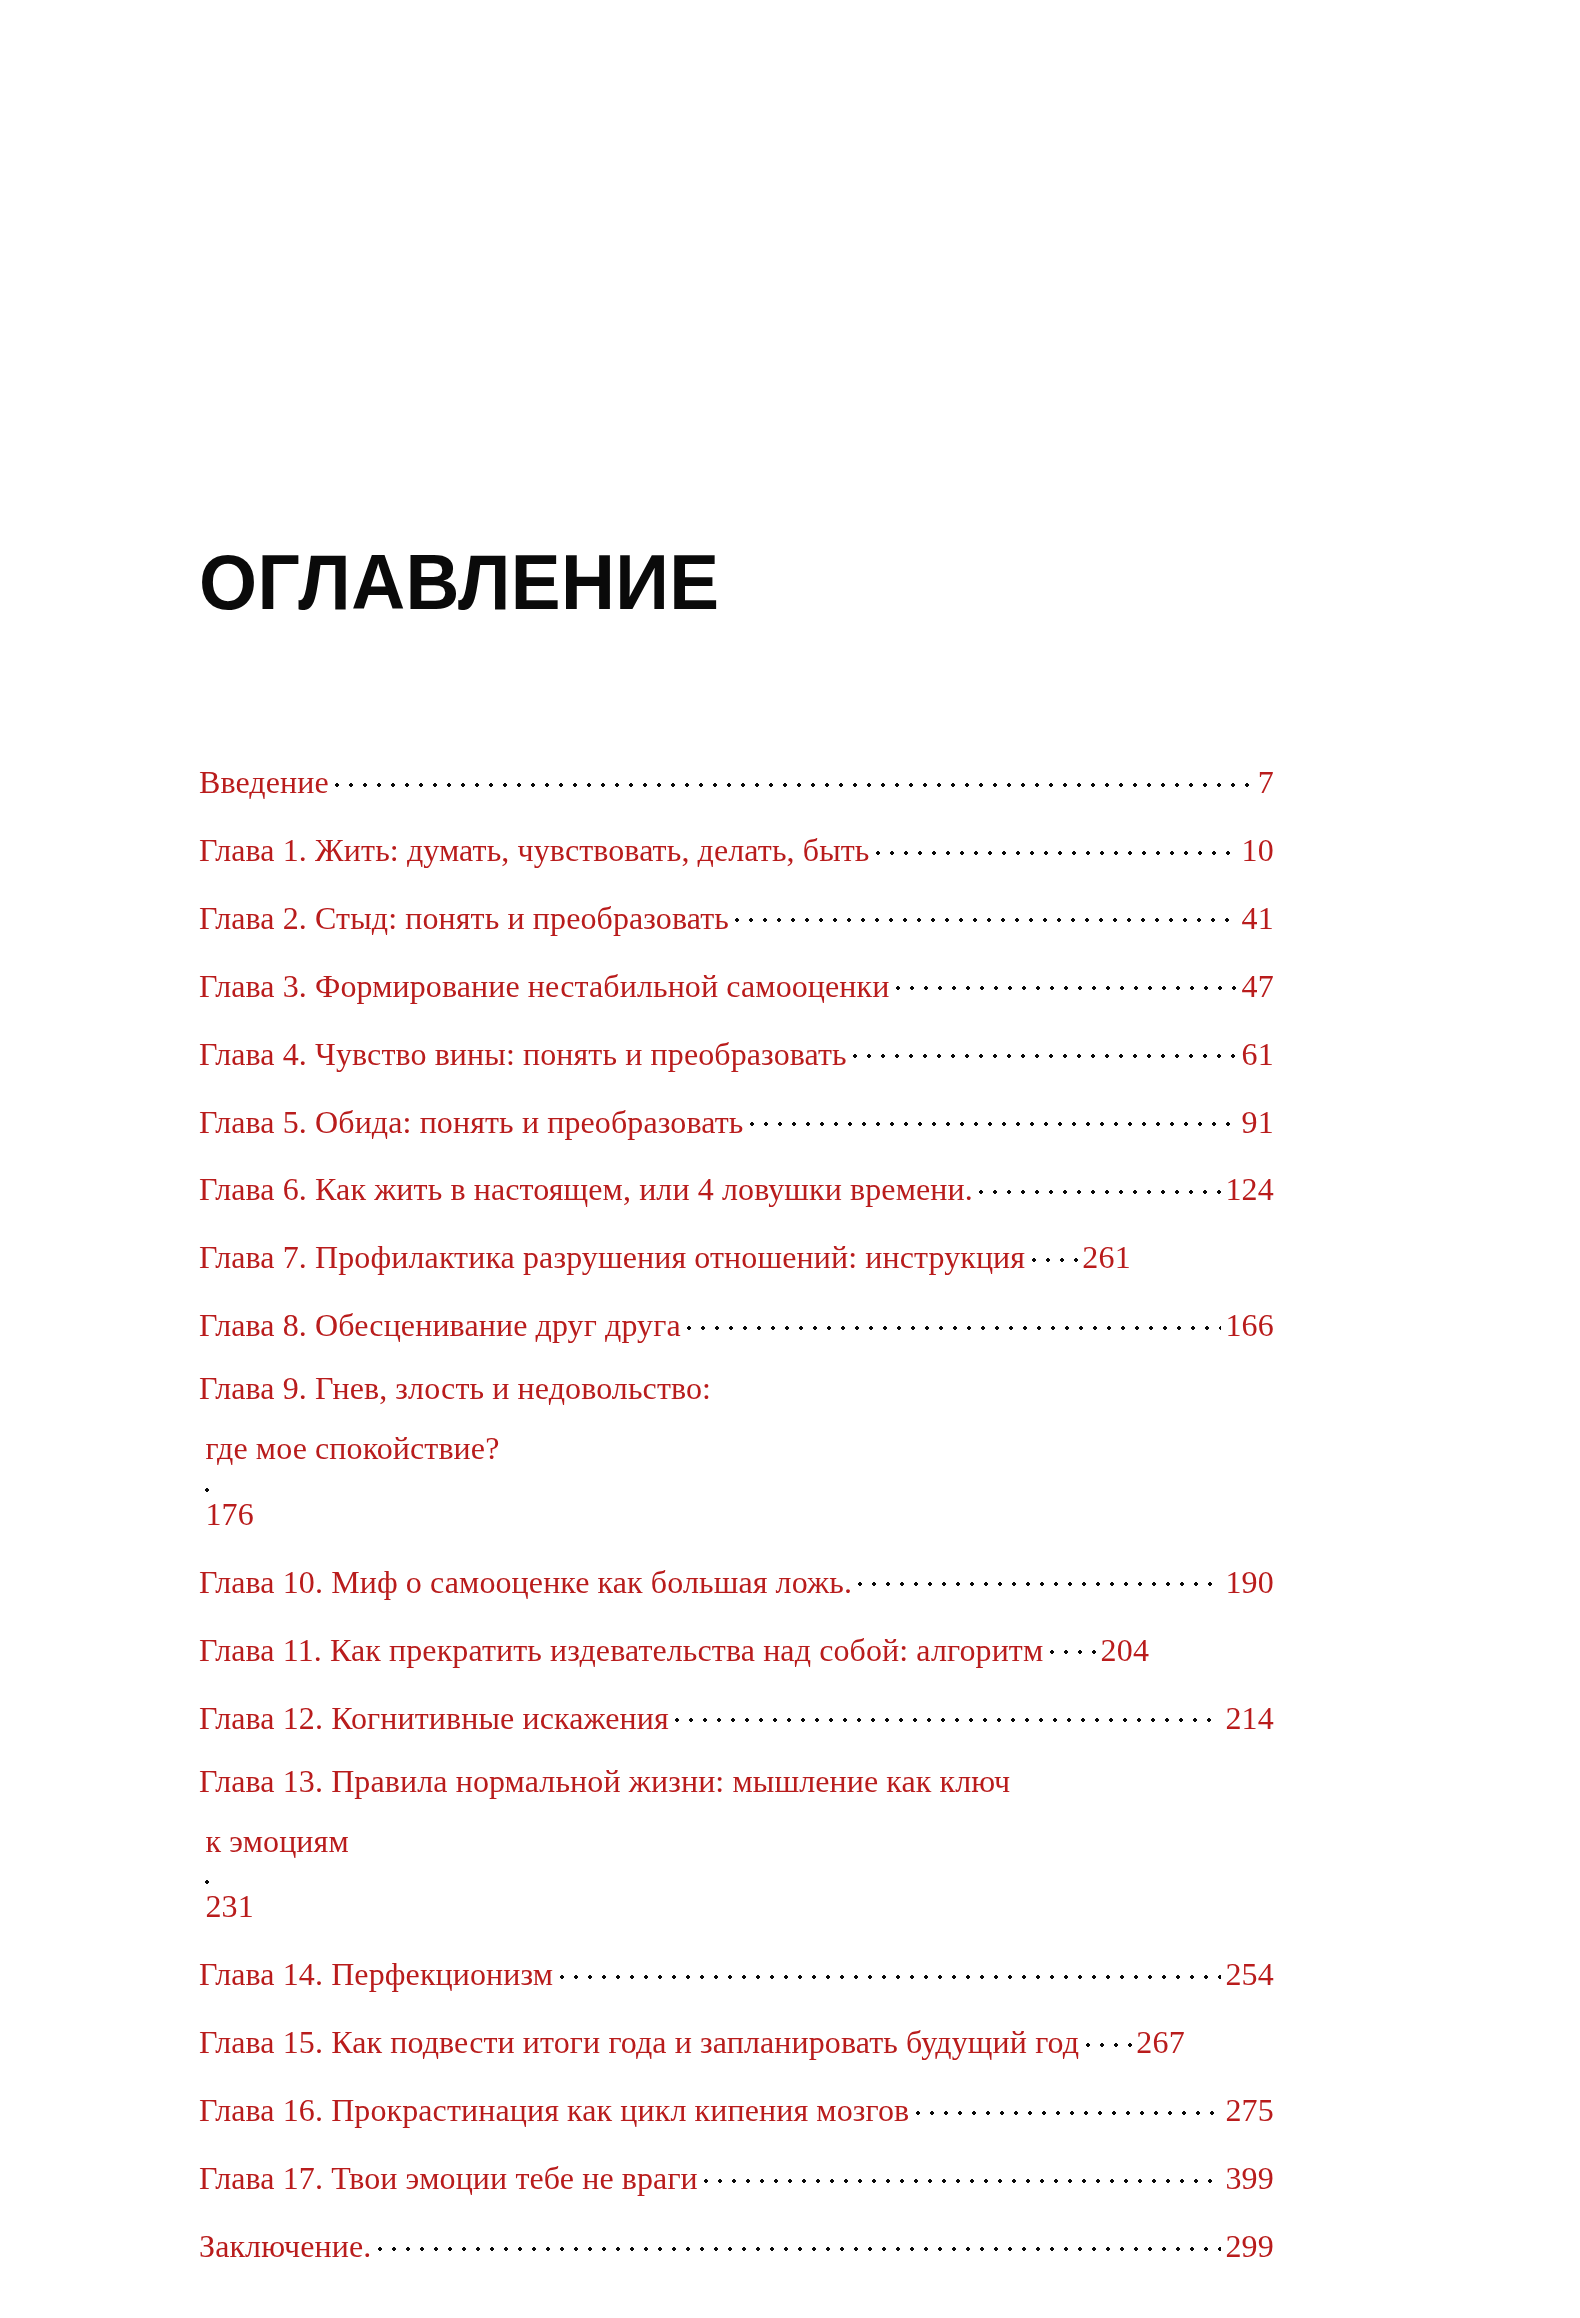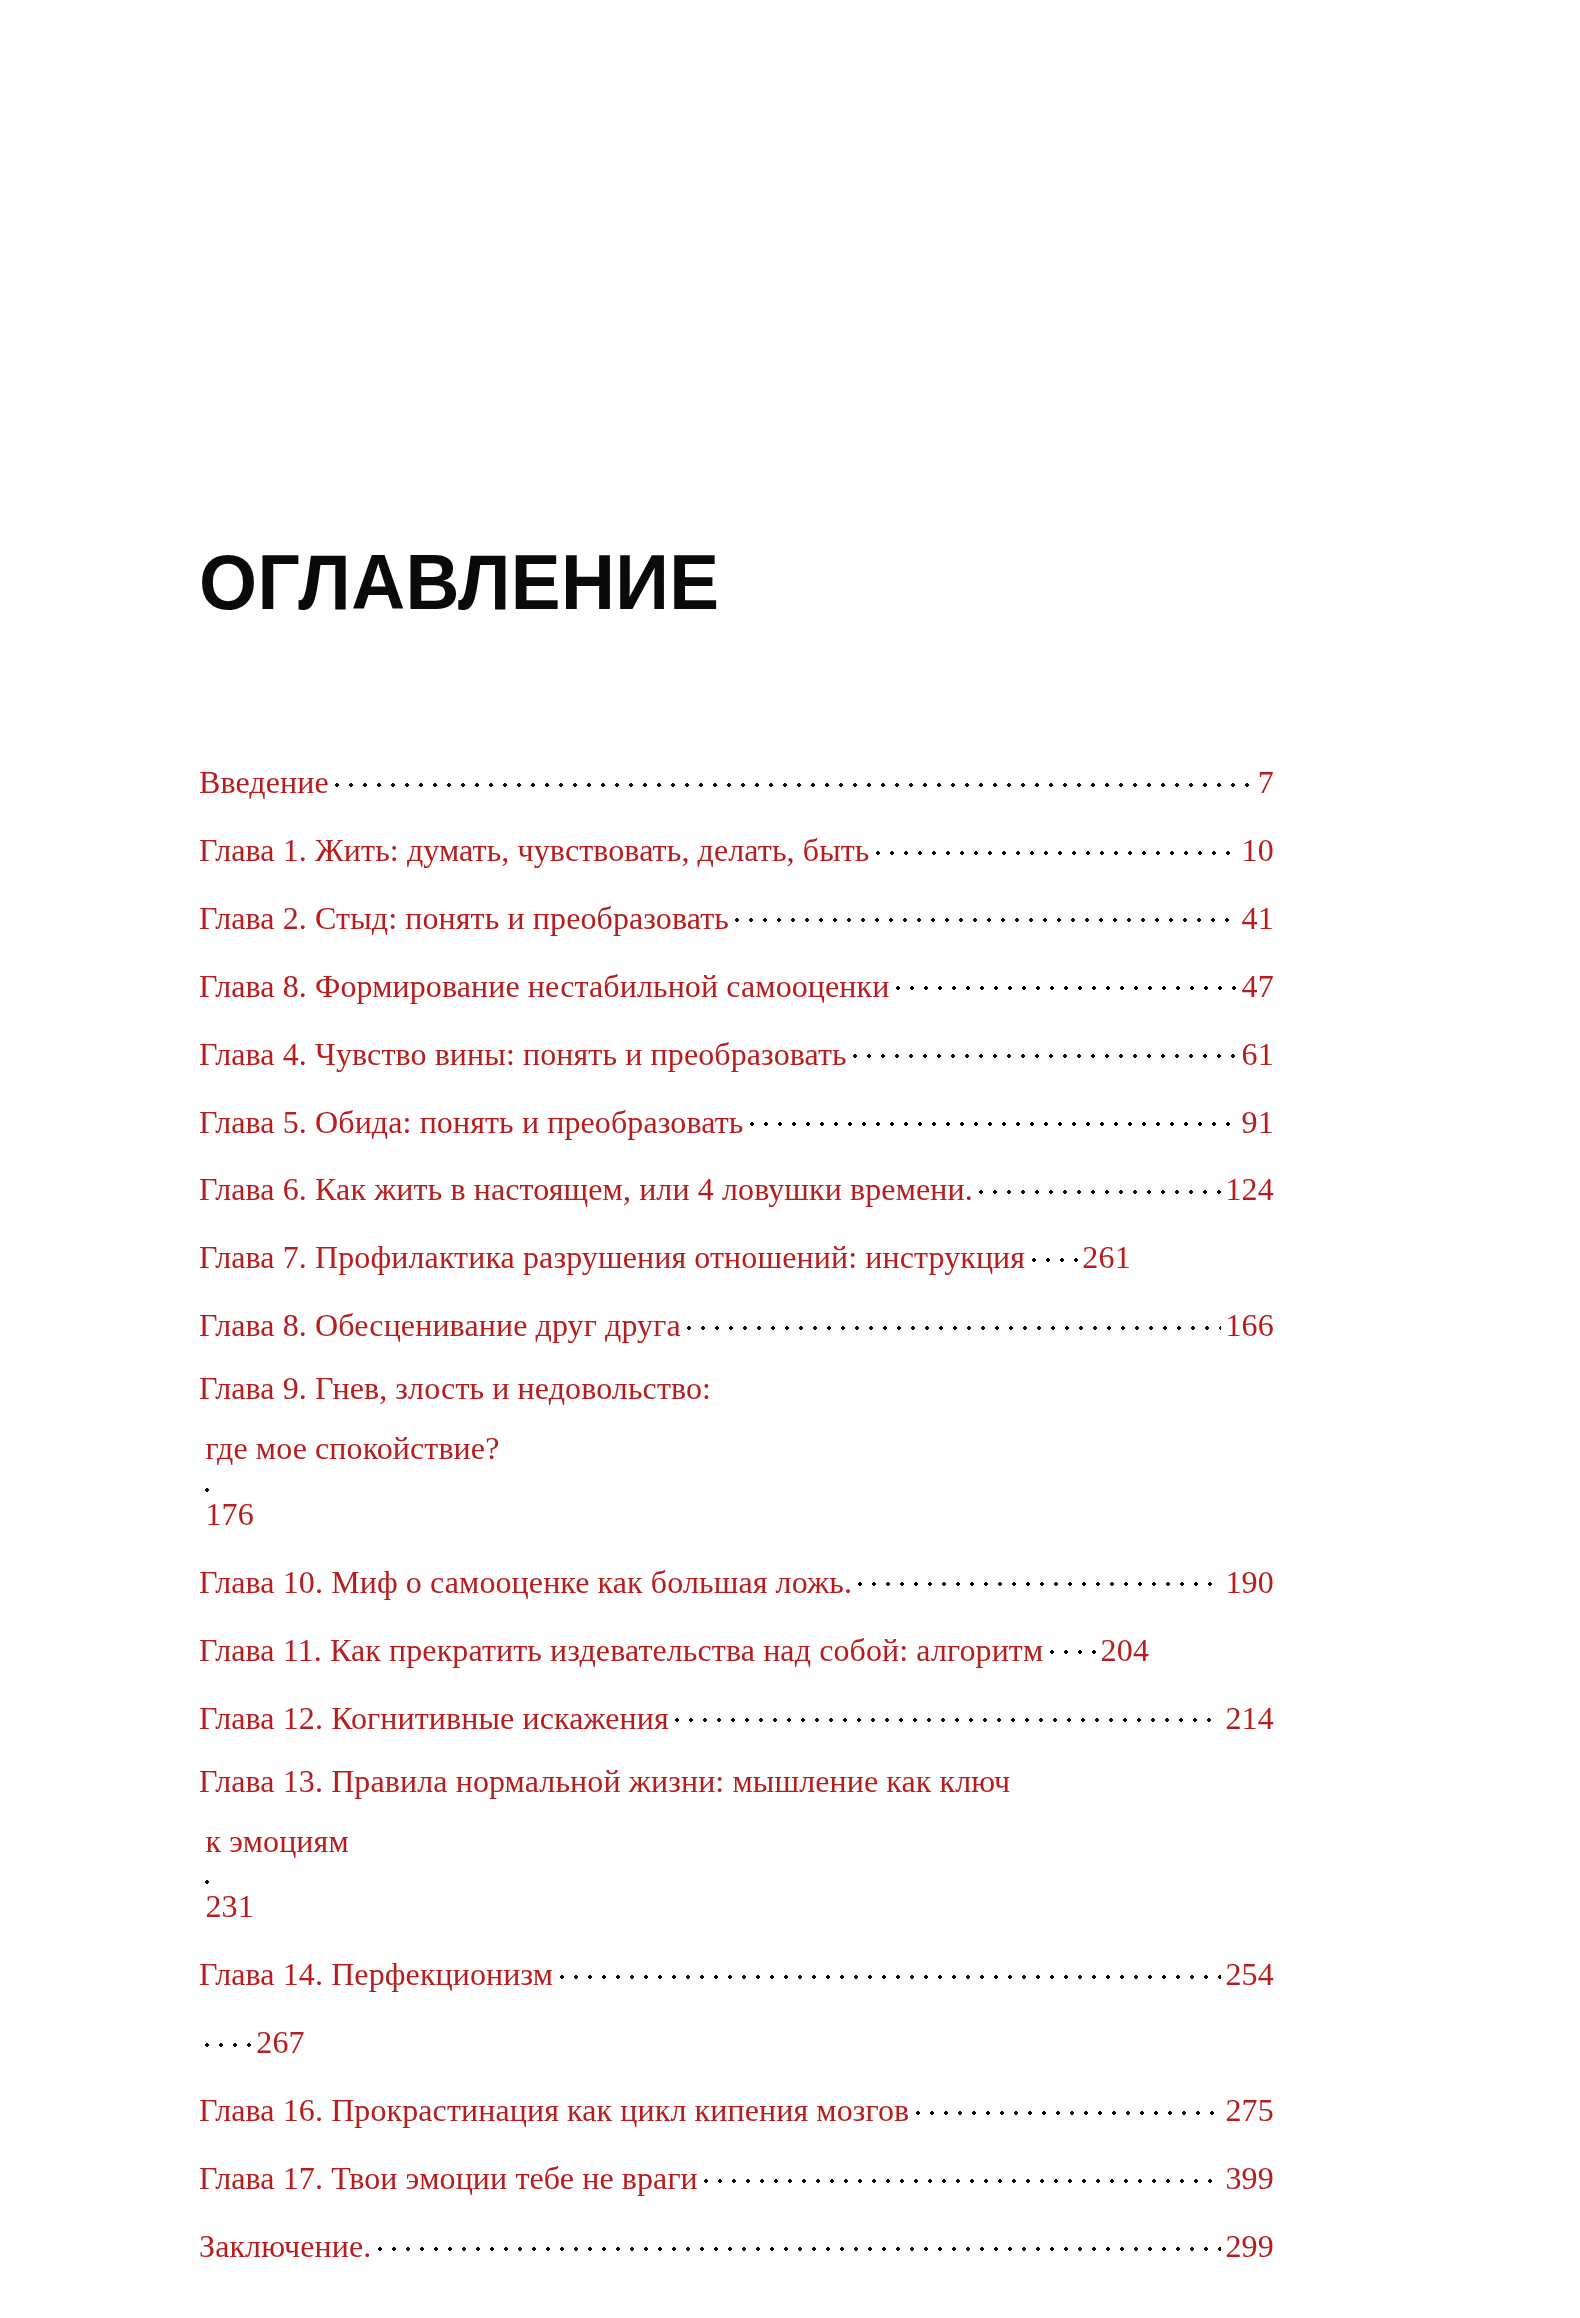--- a/index.html
+++ b/index.html
@@ -126,21 +126,21 @@
       </div>
       <div class="toc-entry">
         <div class="toc-line">
           <span class="toc-label">Глава 2. Стыд: понять и преобразовать</span>
           <span class="toc-dots"></span>
           <span class="toc-page">41</span>
         </div>
       </div>
       <div class="toc-entry">
         <div class="toc-line">
-          <span class="toc-label">Глава 8. Формирование нестабильной самооценки</span>
+          <span class="toc-label">Глава 3. Формирование нестабильной самооценки</span>
           <span class="toc-dots"></span>
           <span class="toc-page">47</span>
         </div>
       </div>
       <div class="toc-entry">
         <div class="toc-line">
           <span class="toc-label">Глава 4. Чувство вины: понять и преобразовать</span>
           <span class="toc-dots"></span>
           <span class="toc-page">61</span>
         </div>
@@ -216,20 +216,21 @@
       </div>
       <div class="toc-entry">
         <div class="toc-line">
           <span class="toc-label">Глава 14. Перфекционизм</span>
           <span class="toc-dots"></span>
           <span class="toc-page">254</span>
         </div>
       </div>
       <div class="toc-entry">
         <div class="toc-line">
+          <span class="toc-label">Глава 15. Как подвести итоги года и запланировать будущий год</span>
           <span class="toc-dots short"></span>
           <span class="toc-page">267</span>
         </div>
       </div>
       <div class="toc-entry">
         <div class="toc-line">
           <span class="toc-label">Глава 16. Прокрастинация как цикл кипения мозгов</span>
           <span class="toc-dots"></span>
           <span class="toc-page">275</span>
         </div>

